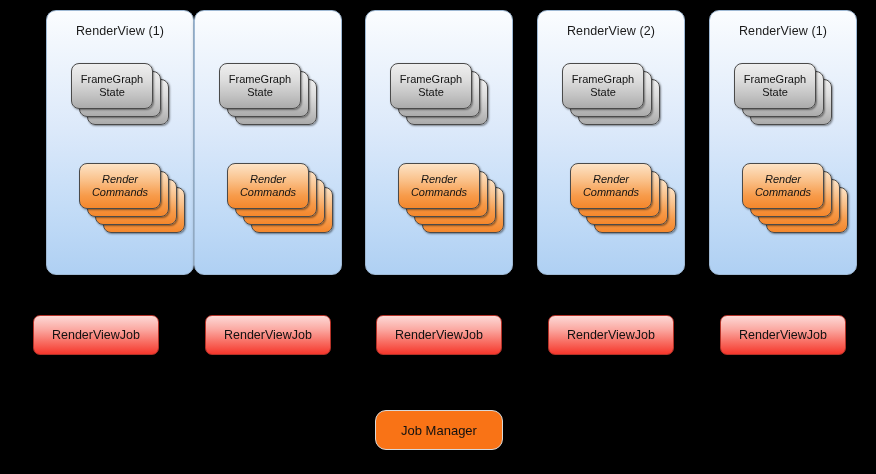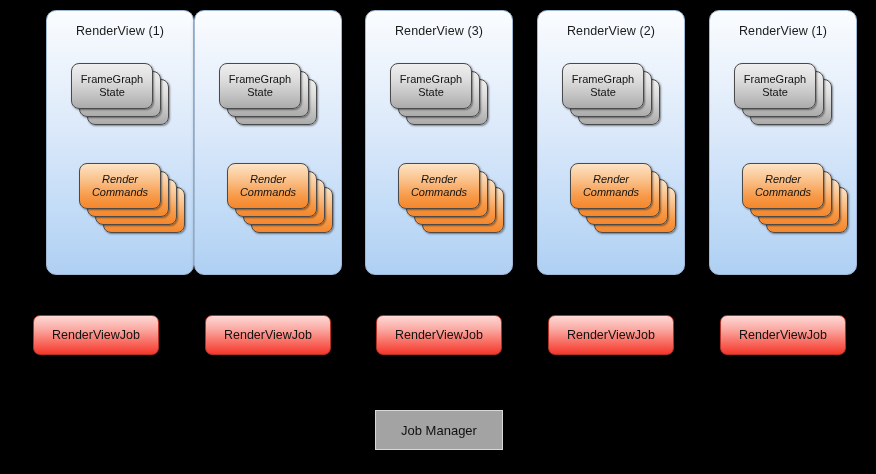--- a/index.html
+++ b/index.html
@@ -102,23 +102,23 @@
     color: #111111;
   }
 
   
   #job-manager {
     position: absolute;
     left: 375px;
     top: 410px;
     width: 128px;
     height: 40px;
-    border-radius: 0;
-    box-sizing: border-box;
-    background: #a3a3a3;
+    border-radius: 11px;
+    box-sizing: border-box;
+    background: #f97316;
     border: 1px solid #d8d8d8;
     box-shadow: 2px 3px 5px rgba(0,0,0,0.6);
     display: flex;
     align-items: center;
     justify-content: center;
     font-size: 13px;
     color: #111111;
   }
 </style>
 </head>
@@ -168,21 +168,20 @@
         <div class="card orange" style="left: 0px; top: 0px; z-index: 14;">
           <div class="card-label">Render
 Commands</div>
         </div>
       </div>
     </div>
     <div class="job-btn" style="left: 205px;">
       <span>RenderViewJob</span>
     </div>
     <div class="rv-panel" style="left: 365px;">
-      <div class="rv-title">RenderView (3)</div>
       <div class="stack" style="left: 24px; top: 52px; width: 110px; height: 80px;">
         <div class="card gray" style="left: 16px; top: 16px; z-index: 11;"></div>
         <div class="card gray" style="left: 8px; top: 8px; z-index: 12;"></div>
         <div class="card gray" style="left: 0px; top: 0px; z-index: 13;">
           <div class="card-label">FrameGraph
 State</div>
         </div>
       </div>
       <div class="stack" style="left: 32px; top: 152px; width: 110px; height: 80px;">
         <div class="card orange" style="left: 24px; top: 24px; z-index: 11;"></div>

